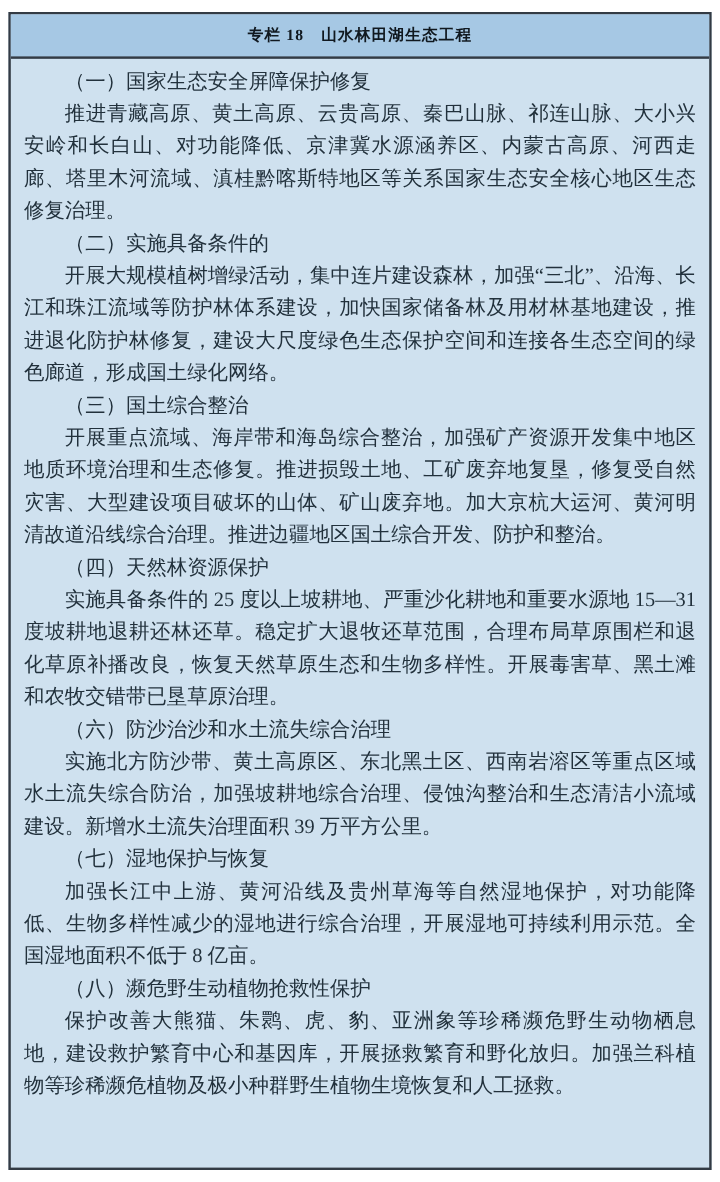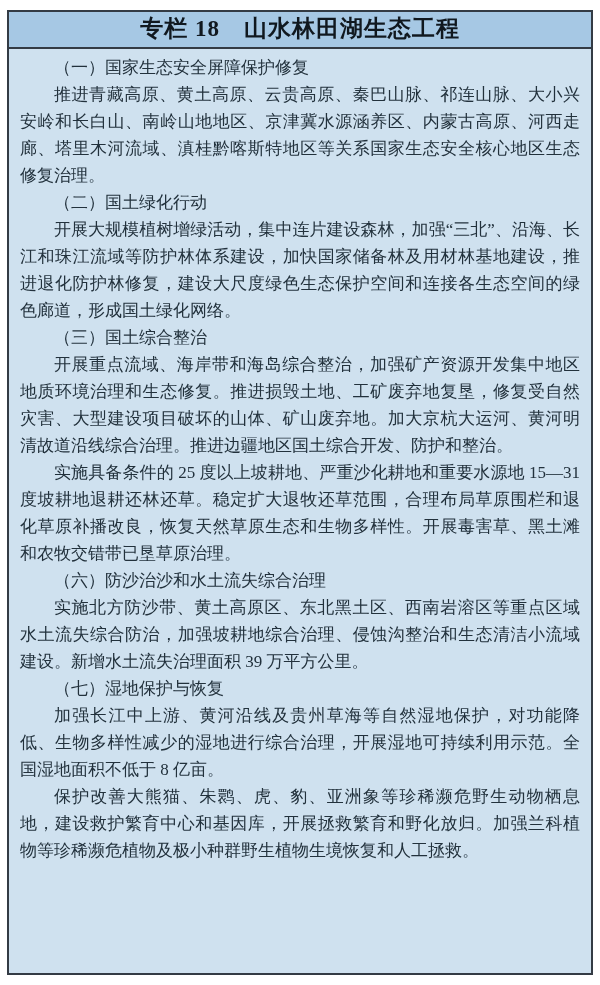--- a/index.html
+++ b/index.html
@@ -21,21 +21,21 @@
     background: var(--body-bg, #cfe1ef);
   }
   .panel-header {
     background: var(--header-bg, #a6c8e4);
     border-bottom: 2px solid var(--border, #333b44);
     text-align: center;
     padding: 5px 0 6px;
     flex: 0 0 auto;
   }
   .panel-title {
-    font-size: 23px;
+    font-size: 13px;
     line-height: 24px;
     font-weight: bold;
     color: #10181f;
     letter-spacing: 1px;
   }
   .panel-body {
     flex: 1 1 auto;
     padding: 5px 11px 6px;
     overflow: hidden;
   }
@@ -54,33 +54,35 @@
 </head>
 <body>
 
 <div class="page">
   <div class="panel">
     <div class="panel-header">
       <div class="panel-title">专栏 18　山水林田湖生态工程</div>
     </div>
     <div class="panel-body">
   <p class="sec-heading">（一）国家生态安全屏障保护修复</p>
-  <p class="sec-body">推进青藏高原、黄土高原、云贵高原、秦巴山脉、祁连山脉、大小兴安岭和长白山、南岭山地地区、京津冀水源涵养区、内蒙古高原、河西走廊、塔里木河流域、滇桂黔喀斯特地区等关系国家生态安全核心地区生态修复治理。</p>
+  <p class="sec-body">推进青藏高原、黄土高原、云贵高原、秦巴山脉、祁连山脉、大小兴安岭和长白山、对功能降低、京津冀水源涵养区、内蒙古高原、河西走廊、塔里木河流域、滇桂黔喀斯特地区等关系国家生态安全核心地区生态修复治理。</p>
 
-  <p class="sec-heading">（二）国土绿化行动</p>
+  <p class="sec-heading">（二）实施具备条件的</p>
   <p class="sec-body">开展大规模植树增绿活动，集中连片建设森林，加强“三北”、沿海、长江和珠江流域等防护林体系建设，加快国家储备林及用材林基地建设，推进退化防护林修复，建设大尺度绿色生态保护空间和连接各生态空间的绿色廊道，形成国土绿化网络。</p>
 
   <p class="sec-heading">（三）国土综合整治</p>
   <p class="sec-body">开展重点流域、海岸带和海岛综合整治，加强矿产资源开发集中地区地质环境治理和生态修复。推进损毁土地、工矿废弃地复垦，修复受自然灾害、大型建设项目破坏的山体、矿山废弃地。加大京杭大运河、黄河明清故道沿线综合治理。推进边疆地区国土综合开发、防护和整治。</p>
 
+  <p class="sec-heading">（四）天然林资源保护</p>
 
   <p class="sec-body">实施具备条件的 25 度以上坡耕地、严重沙化耕地和重要水源地 15—31 度坡耕地退耕还林还草。稳定扩大退牧还草范围，合理布局草原围栏和退化草原补播改良，恢复天然草原生态和生物多样性。开展毒害草、黑土滩和农牧交错带已垦草原治理。</p>
 
   <p class="sec-heading">（六）防沙治沙和水土流失综合治理</p>
   <p class="sec-body">实施北方防沙带、黄土高原区、东北黑土区、西南岩溶区等重点区域水土流失综合防治，加强坡耕地综合治理、侵蚀沟整治和生态清洁小流域建设。新增水土流失治理面积 39 万平方公里。</p>
 
   <p class="sec-heading">（七）湿地保护与恢复</p>
   <p class="sec-body">加强长江中上游、黄河沿线及贵州草海等自然湿地保护，对功能降低、生物多样性减少的湿地进行综合治理，开展湿地可持续利用示范。全国湿地面积不低于 8 亿亩。</p>
 
+  <p class="sec-heading">（八）濒危野生动植物抢救性保护</p>
   <p class="sec-body">保护改善大熊猫、朱鹮、虎、豹、亚洲象等珍稀濒危野生动物栖息地，建设救护繁育中心和基因库，开展拯救繁育和野化放归。加强兰科植物等珍稀濒危植物及极小种群野生植物生境恢复和人工拯救。</p>
 </div>
   </div>
 </div>
 
 </body></html>

